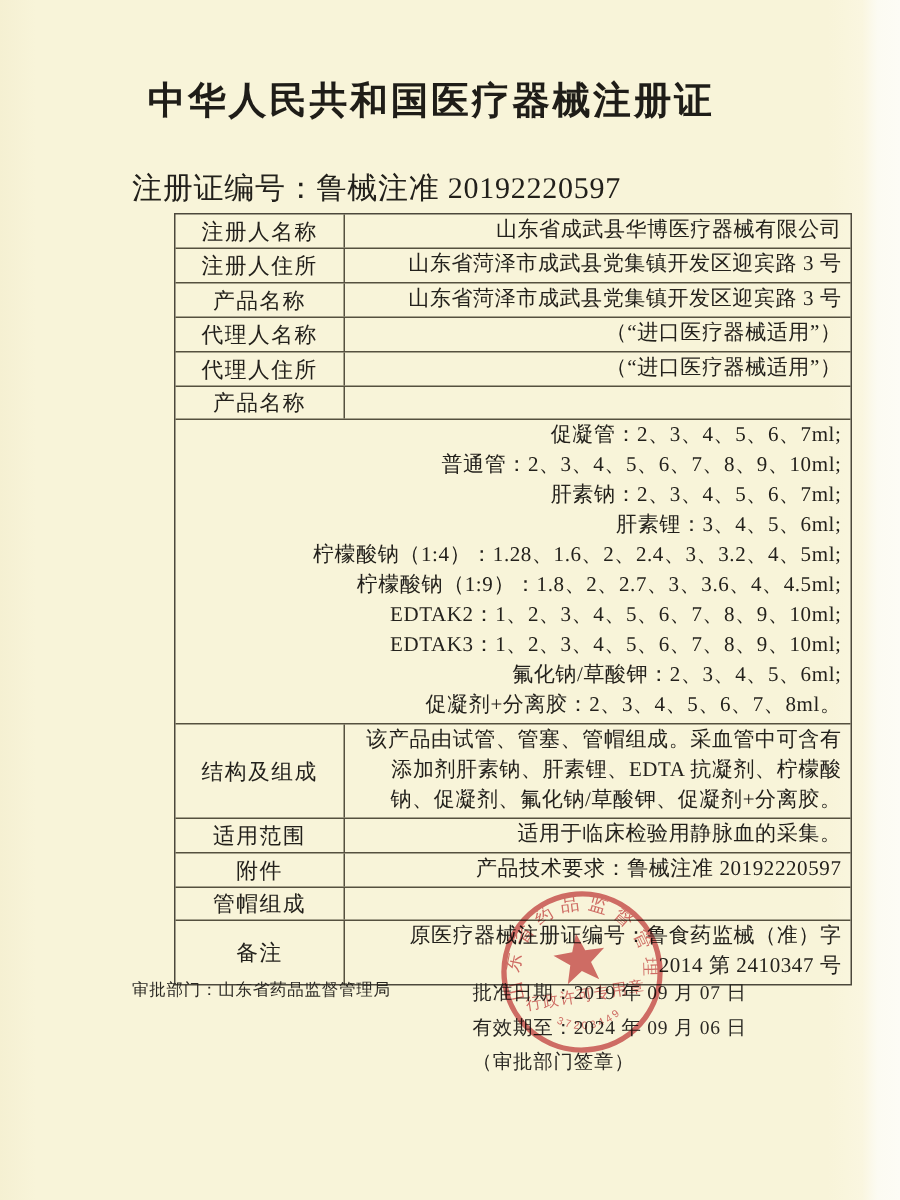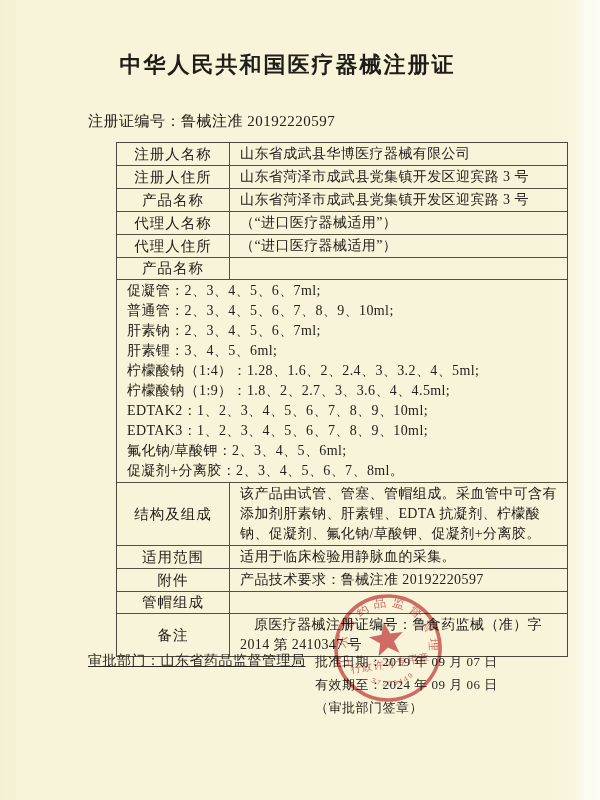--- a/index.html
+++ b/index.html
@@ -14,26 +14,26 @@
     background-image: linear-gradient(90deg, #f5f0d2 0%, #f8f4d9 4%, #f8f4d9 92%, #faf6e0 96%);
     color:#262420;
     overflow:hidden;
   }
   .scan-strip {
     position:absolute; top:0; right:0; width:25px; height:800px;
     background: linear-gradient(90deg, rgba(252,251,242,0) 0%, #fcfbf2 40%, #fdfcf5 100%);
   }
   .title {
     position:absolute; top:50px; left:0; width:575px;
-    text-align:center; font-size:22px; font-weight:600;
+    text-align:center; font-size:25px; font-weight:600;
     letter-spacing:2px; color:#1f1d18;
   }
   .cert-no {
     position:absolute; top:112px; left:88px;
-    font-size:15px; letter-spacing:0.5px; color:#22201b;
+    font-size:20px; letter-spacing:0.5px; color:#22201b;
   }
   .cert-table {
     position:absolute; top:142px; left:70px; width:452px;
     border:1.3px solid #4c483c;
     font-size:14px;
     margin-left:46px;
   }
   .trow { display:flex; min-height:22px; }
   .trow + .trow { border-top:1px solid #55503f; }
   .tlabel {
@@ -42,25 +42,25 @@
     display:flex; align-items:center; justify-content:center;
     text-align:center; font-size:14.5px; letter-spacing:1px;
     padding:1px 2px; color:#23211c;
   }
   .tvalue {
     flex:1; padding:1px 6px 1px 10px;
     line-height:20px; letter-spacing:0.4px;
     white-space:pre-line; color:#23211c;
     display:flex; flex-direction:column; justify-content:center;
   }
-  .tvalue > span { display:block; white-space:pre-line; }
+  .tvalue > span { display:block; white-space:pre-line;text-align:right; }
   .row-remarks .tvalue > span { text-indent:14px; }
   .footer-left {
     position:absolute; top:652px; left:88px;
-    font-size:14px; letter-spacing:0.5px; color:#2a2823;text-decoration:underline;
+    font-size:11px; letter-spacing:0.5px; color:#2a2823;
   }
   .footer-right {
     position:absolute; top:650px; left:315px;
     font-size:13px; line-height:23px; letter-spacing:0.5px; color:#2a2823;
   }
   .seal {
     position:absolute; left:332px; top:592px; width:112px; height:112px;
     transform:rotate(-9deg);
     opacity:0.82; mix-blend-mode:multiply;
     pointer-events:none;

